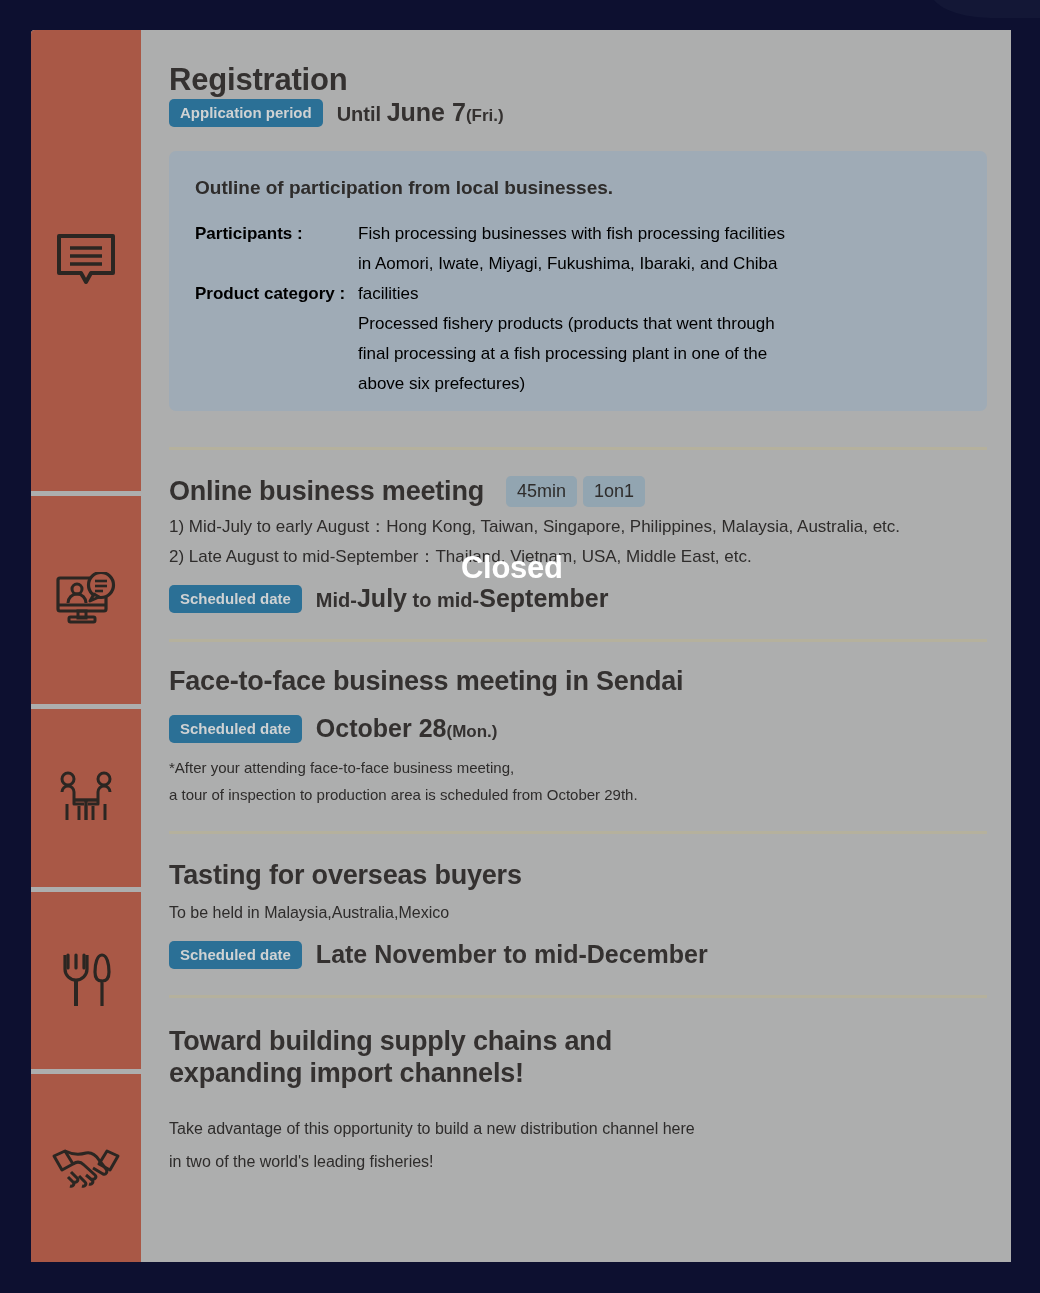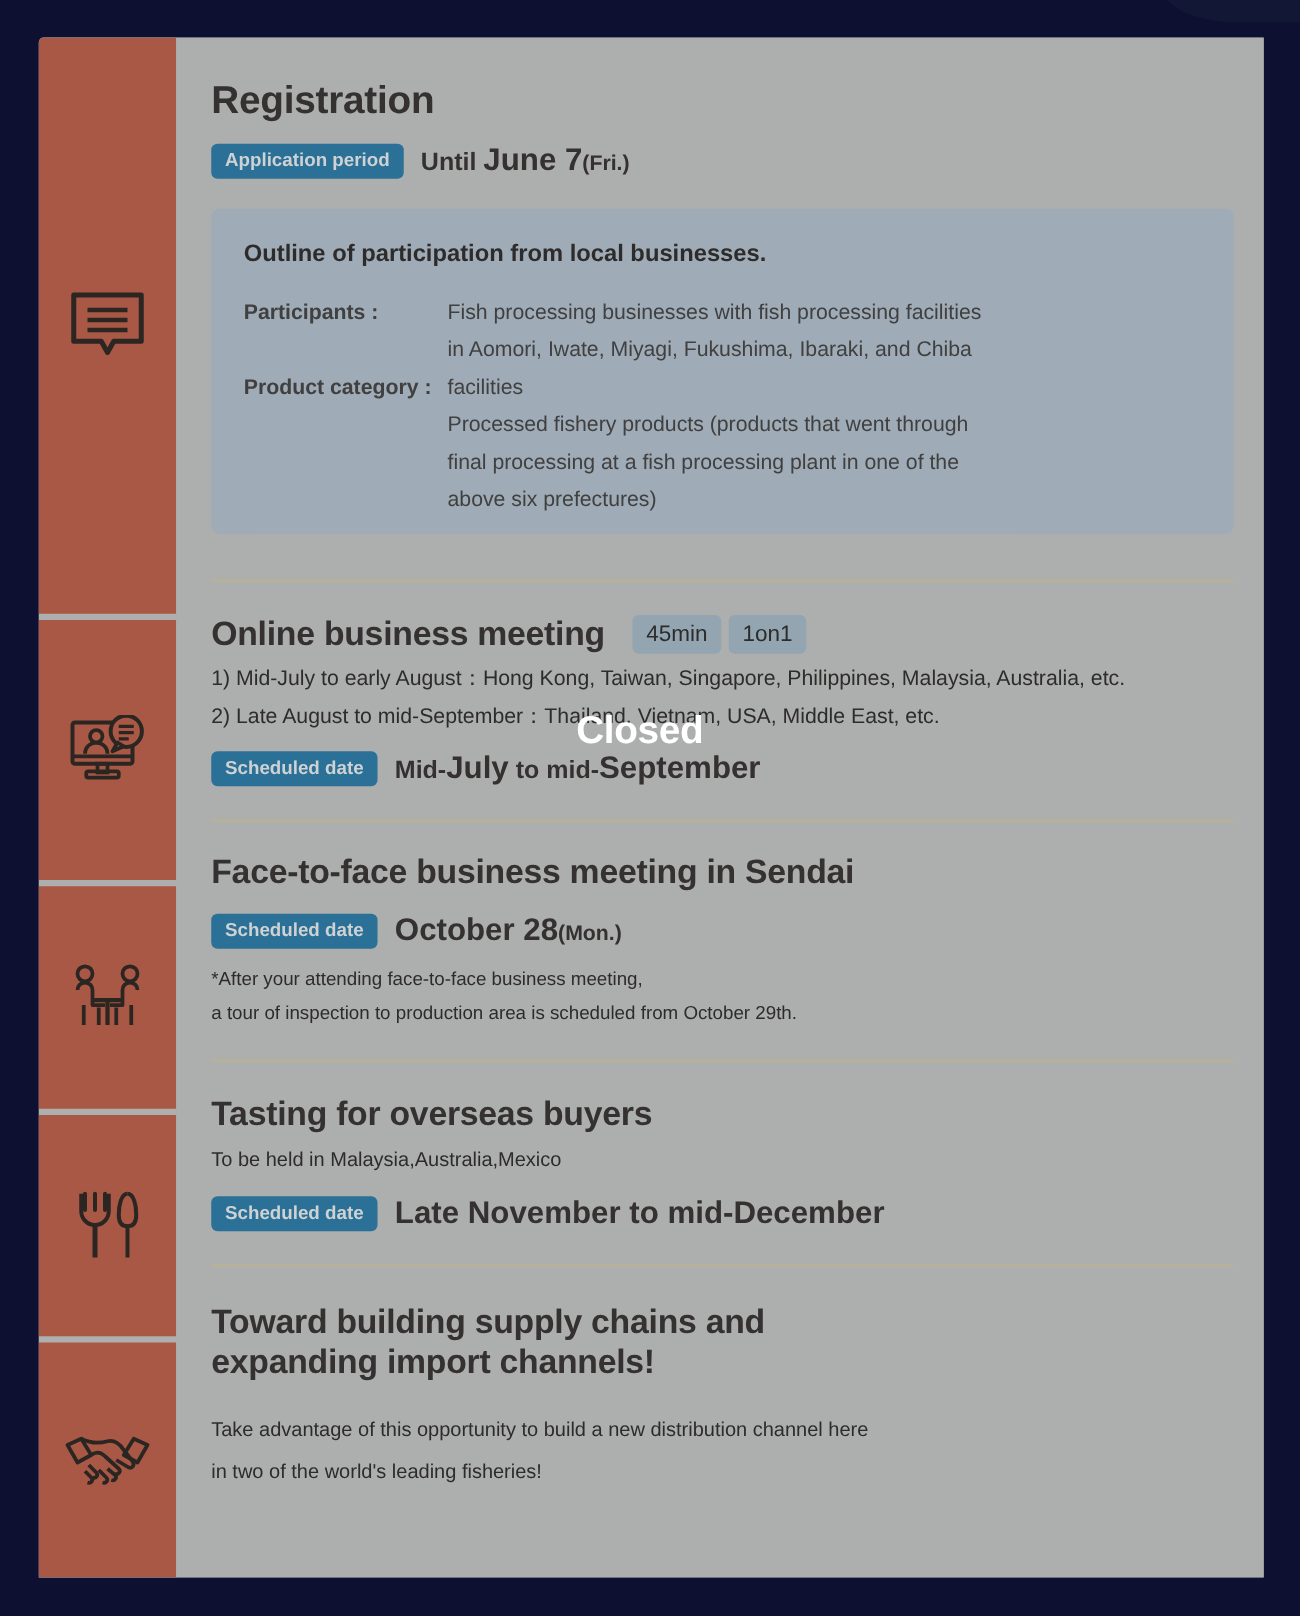--- a/index.html
+++ b/index.html
@@ -122,21 +122,21 @@
   }
   .outline-title {
     font-size: 19px; font-weight: bold; color: #2e2c2b;
     margin-bottom: 20px;
   }
   .outline-grid {
     display: grid;
     grid-template-columns: 163px 1fr;
     column-gap: 0px;
     font-size: 17px;
-    color: #404040;
+    color: #000000;
   }
   .outline-grid .lbl { font-weight: bold; line-height: 30px; }
   .outline-grid .val { line-height: 30px; }
 
   .body-text { font-size: 17px; color: #2e2c2b; line-height: 1.78; }
   .body-text-sm { font-size: 15px; color: #2e2c2b; line-height: 1.4; }
 
   .closed-overlay {
     position: absolute;
     color: #ffffff;
@@ -231,21 +231,21 @@
           </svg>
         </span>
       </div>
 
     </div>
 
     <div class="main">
 
       <div class="sec" style="padding-top:32px;">
         <h1 class="title">Registration</h1>
-        <div class="date-row" style="margin-top:16px;">
+        <div class="date-row" style="">
           <span class="badge">Application period</span>
           <span class="date-text">
             <span>Until</span>
             <span class="big">June 7</span><span class="small">(Fri.)</span>
           </span>
         </div>
 
         <div class="outline-box">
           <div class="outline-title">Outline of participation from local businesses.</div>
           <div class="outline-grid">

